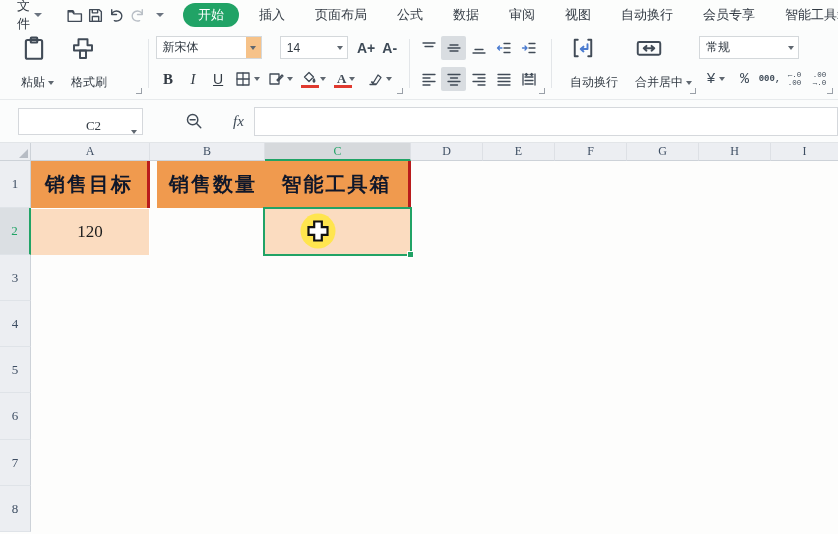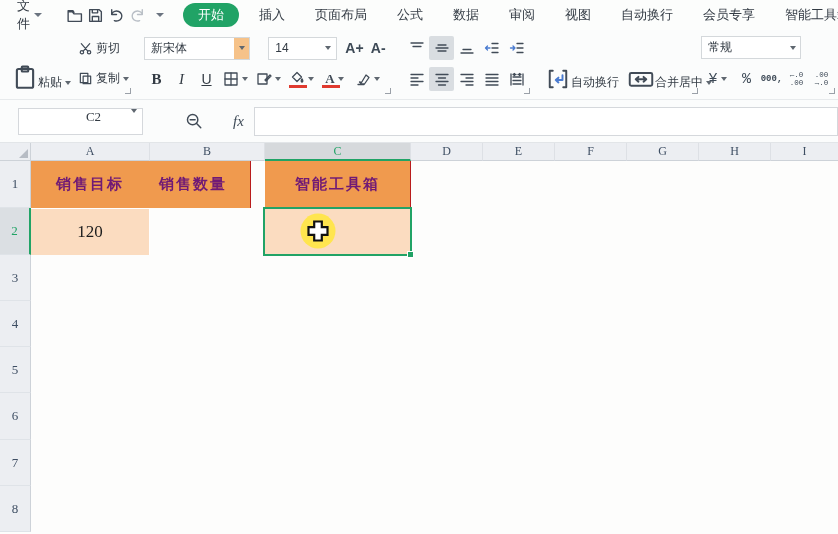--- a/index.html
+++ b/index.html
@@ -16,62 +16,62 @@
   .qbtn { width:24px; height:22px; display:flex; align-items:center; justify-content:center; margin:0 2px; }
   .tabs { display:flex; align-items:center; margin-left:10px; }
   .tab { padding:3px 10px; margin:0 5px; color:#333b44; white-space:nowrap; cursor:default; }
   .tab.active { background:#21a366; color:#fff; border-radius:12px; padding:3px 15px; }
 
   
   .toolbar { height:70px; display:flex; align-items:stretch; padding:3px 4px 5px 8px; border-bottom:1px solid #e7eaec; position:relative; background:#fbfcfc; }
   .tgroup { display:flex; position:relative; }
   .vsep { width:1px; background:#e3e6e9; margin:6px 5px; }
   .launcher { position:absolute; right:1px; bottom:0; width:6px; height:6px; border-right:1px solid #9aa0a8; border-bottom:1px solid #9aa0a8; }
-  .bigbtn { display:flex; flex-direction:row; align-items:flex-end; justify-content:space-between; padding:3px 4px; }
+  .bigbtn { display:flex; flex-direction:column; align-items:flex-start; justify-content:space-between; padding:3px 4px;margin-left:9px; }
   .bigbtn .blabel { font-size:12px; display:flex; align-items:center; white-space:nowrap; }
   .stackcol { display:flex; flex-direction:column; justify-content:space-around; }
   .smallbtn { display:flex; align-items:center; font-size:12px; padding:2px 3px; white-space:nowrap; }
   .smallbtn svg { margin-right:3px; }
   .dd { width:0; height:0; border-left:3.5px solid transparent; border-right:3.5px solid transparent; border-top:4px solid #5f6770; display:inline-block; margin-left:3px; }
   .fontcol { display:flex; flex-direction:column; justify-content:space-between; padding:3px 2px; }
   .combo { background:#fff; border:1px solid #d4d8db; height:23px; display:flex; align-items:center; font-size:12px; position:relative; }
   .combo .cval { flex:1; padding-left:6px; }
   .combo .carr { width:15px; height:100%; display:flex; align-items:center; justify-content:center; }
   .combo .carr.hl { background:#f6c289; }
-  .toolrow { display:flex; align-items:center; }
+  .toolrow { display:flex; }
   .ibtn { width:25px; height:24px; display:flex; align-items:center; justify-content:center; position:relative; }
   .ibtn.wdd { width:33px; }
   .ibtn.active { background:#d9dde1; border-radius:2px; }
   .fmt-b { font-weight:bold; font-size:15px; font-family:"Liberation Serif",serif; }
   .fmt-i { font-style:italic; font-size:15px; font-family:"Liberation Serif",serif; }
   .fmt-u { text-decoration:underline; font-size:14px; }
   .redbar { position:absolute; left:4px; right:11px; bottom:3px; height:3px; background:#e03a2f; }
   .af { font-size:14px; font-weight:bold; color:#3e4a57; }
   .num2 { display:flex; flex-direction:column; font-size:7.5px; line-height:8px; color:#3e4a57; letter-spacing:0; align-items:center; }
   .yen { font-size:15px; color:#3e4a57; }
   .thou { font-size:9px; font-weight:bold; color:#3e4a57; line-height:9px; }
 
   
   .fbar { height:43px; display:flex; align-items:center; padding-left:18px; border-bottom:1px solid #e2e5e8; background:#fbfcfc; position:relative; }
-  .namebox { width:125px; height:27px; background:#fff; border:1px solid #d5d8dc; display:flex; align-items:flex-start; font-family:"Liberation Serif",serif; font-size:13px;padding-left:40px; }
+  .namebox { width:125px; height:27px; background:#fff; border:1px solid #d5d8dc; display:flex; align-items:flex-end; font-family:"Liberation Serif",serif; font-size:13px;padding-left:40px; }
   .namebox .nval { flex:1; text-align:center; }
   .fxwrap { display:flex; align-items:center; margin:0 10px 0 42px; }
   .fxlbl { font-style:italic; font-family:"Liberation Serif",serif; font-size:15px; color:#3e4a57; margin-left:30px; }
   .finput { flex:1; height:29px; background:#fff; border:1px solid #d5d8dc; margin-right:0; font-size:13px; padding:0 6px; outline:none; }
 
   
   .sheet { position:relative; width:838px; height:391px; background:#fdfdfc; }
   .corner { position:absolute; left:0; top:0; width:31px; height:18px; background:#eceef2; border-right:1px solid #cdd2d8; border-bottom:1px solid #cdd2d8; }
   .corner .tri { position:absolute; right:2px; bottom:2px; width:0; height:0; border-bottom:9px solid #b7bcc4; border-left:9px solid transparent; }
   .colhead { position:absolute; top:0; height:18px; background:#eceef2; border-right:1px solid #dde0e5; border-bottom:1px solid #cdd2d8; display:flex; align-items:center; justify-content:center; font-family:"Liberation Serif",serif; font-size:12px; color:#3e4e63; }
   .colhead.sel { background:#d6d9dc; color:#21a366; border-bottom:2px solid #21a366; }
   .rowhead { position:absolute; left:0; width:31px; background:#eceef2; border-bottom:1px solid #dfe3e8; border-right:1px solid #cdd2d8; display:flex; align-items:center; justify-content:center; font-family:"Liberation Serif",serif; font-size:13px; color:#3e4e63; }
   .rowhead.sel { background:#dbdfe3; color:#21a366; border-right:2px solid #21a366; }
   .cell { position:absolute; display:flex; align-items:center; justify-content:center; }
-  .hcell { background:#f09a4e; color:#701a75; font-weight:bold; font-size:15px; border-right:1px solid #b91c1c; letter-spacing:2px; }
+  .hcell { background:#f09a4e; color:#0f172a; font-weight:bold; font-size:20px; border-right:3px solid #b91c1c; letter-spacing:2px; }
   .vcell { background:#fbdcc0; color:#1d1d1d; font-family:"Liberation Serif",serif; font-size:17px; border-right:1px solid #fff; border-top:1px solid #fff; }
   .selbox { position:absolute; border:2px solid #21a366; background:#fbdcc0; }
   .fillhandle { position:absolute; right:-4px; bottom:-4px; width:7px; height:7px; background:#21a366; border:1px solid #fff; }
   .cursor { position:absolute; width:40px; height:40px; pointer-events:none; }
   svg.ic { stroke:#414b57; fill:none; stroke-width:1.3; stroke-linecap:round; stroke-linejoin:round; }
   svg.ic.dis { stroke:#b9bfc6; }
 </style>
 </head>
 <body>
 
@@ -125,37 +125,26 @@
     <div class="bigbtn">
       <svg class="ic" width="26" height="26" viewBox="0 0 16 16">
           <rect x="3" y="2.5" width="10" height="11.5" rx="1"></rect>
           <rect x="6" y="1" width="4" height="3" rx="0.5"></rect>
         </svg>
       <span class="blabel">
           <span>粘贴</span>
           <span class="dd"></span>
         </span>
     </div>
-    <div class="stackcol">
-      <span class="smallbtn">
-        <svg class="ic" width="15" height="15" viewBox="0 0 16 16">
-            <circle cx="4.2" cy="12" r="1.8"></circle>
-            <circle cx="11.8" cy="12" r="1.8"></circle>
-            <path d="M5.6 10.7 L12.5 2.8 M10.4 10.7 L3.5 2.8"></path>
-          </svg>
-        <span>剪切</span>
-      </span>
-      <span class="smallbtn">
-        <svg class="ic" width="15" height="15" viewBox="0 0 16 16">
-            <rect x="2.5" y="2.5" width="8" height="10"></rect>
-            <rect x="5.5" y="5.5" width="8" height="8"></rect>
-          </svg>
-        <span>复制</span>
-          <span class="dd"></span>
-      </span>
+    <div class="bigbtn">
+      <svg class="ic" width="24" height="26" viewBox="0 0 16 16">
+          <path d="M5 1.5 h6 v4 h3 v3.5 H2 V5.5 h3 Z"></path>
+          <rect x="6" y="9" width="4" height="5"></rect>
+        </svg>
+      <span class="blabel">格式刷</span>
     </div>
     <span class="launcher"></span>
   </div>
   <div class="vsep"></div>
 
   <div class="tgroup fontcol" style="width:250px;">
     <div class="toolrow">
       <div class="combo" style="width:112px;">
         <span class="cval">新宋体</span>
         <span class="carr hl">
@@ -366,21 +355,21 @@
   <div class="rowhead" style="top:18px; height:47px;">1</div>
   <div class="rowhead sel" style="top:65px; height:47px;">2</div>
   <div class="rowhead" style="top:112px; height:46px;">3</div>
   <div class="rowhead" style="top:158px; height:46px;">4</div>
   <div class="rowhead" style="top:204px; height:46px;">5</div>
   <div class="rowhead" style="top:250px; height:47px;">6</div>
   <div class="rowhead" style="top:297px; height:46px;">7</div>
   <div class="rowhead" style="top:343px; height:46px;">8</div>
 
   <div class="cell hcell" style="left:31px; top:18px; width:119px; height:47px;">销售目标</div>
-  <div class="cell hcell" style="left:136px; top:18px; width:115px; height:47px;">销售数量</div>
+  <div class="cell hcell" style="left:157px; top:18px; width:115px; height:47px;">销售数量</div>
   <div class="cell hcell" style="left:265px; top:18px; width:146px; height:47px;">智能工具箱</div>
 
   <div class="cell vcell" style="left:31px; top:65px; width:119px; height:47px;">120</div>
 
   <div class="selbox" style="left:263px; top:64px; width:149px; height:49px;">
     <span class="cell" style="inset:0;"></span>
     <span class="fillhandle"></span>
   </div>
 
   <svg class="cursor" style="left:298px; top:68px;" viewBox="0 0 40 40">

